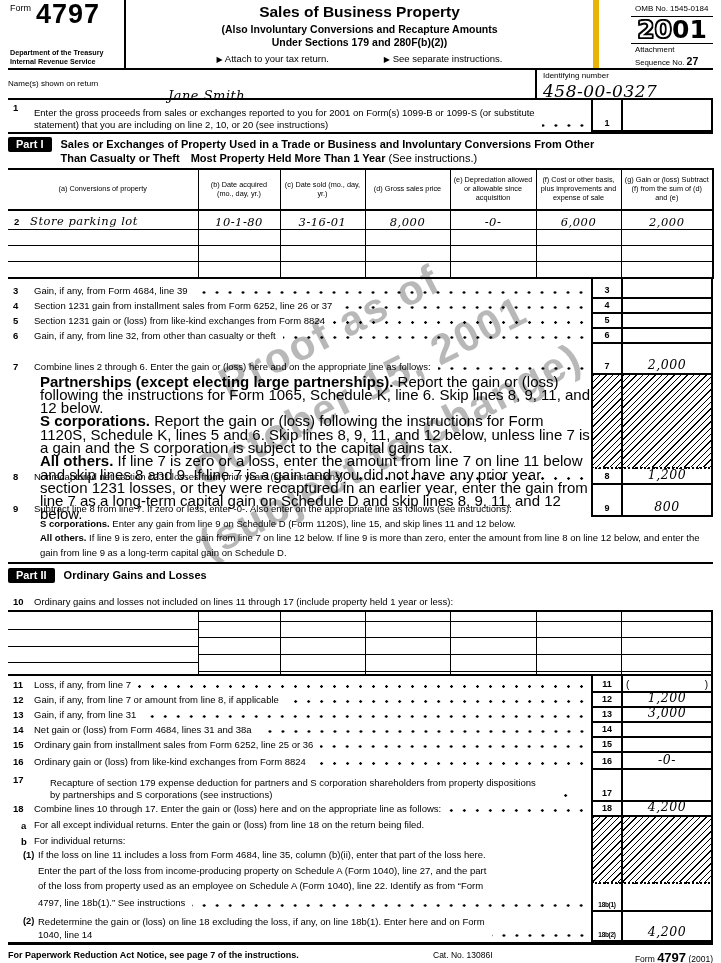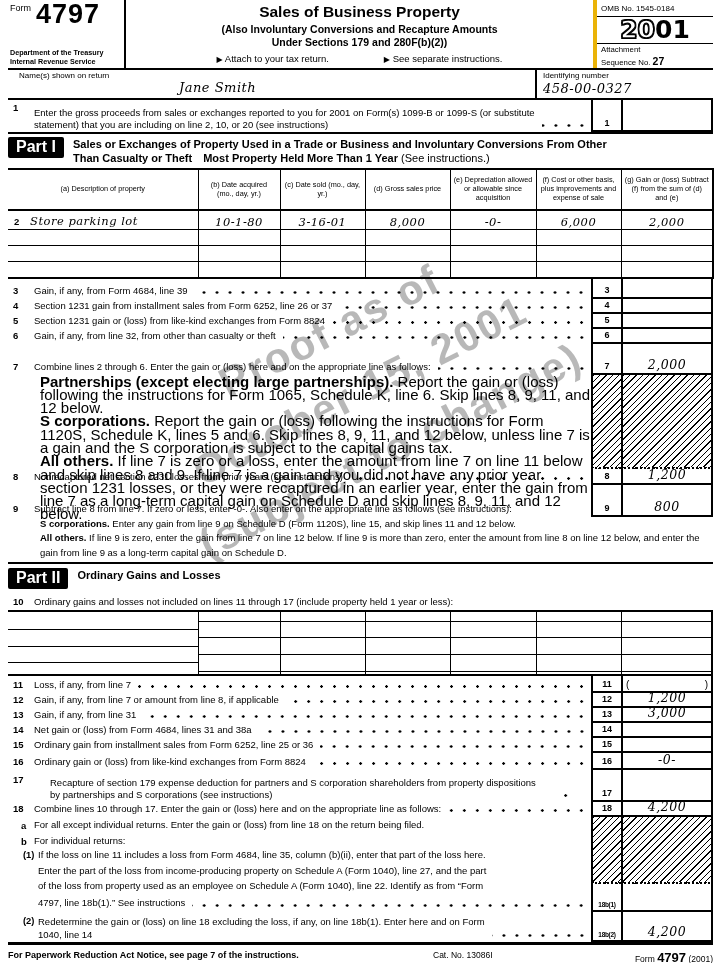--- a/index.html
+++ b/index.html
@@ -23,35 +23,35 @@
   .hdr { display:flex; height:70px; border-bottom:2px solid #000; }
   .hdr-left { width:118px; border-right:2px solid #000; padding:3px 2px 2px 2px; display:flex; flex-direction:column; }
   .form-word { font-size:9px; }
   .form-num { font-size:27px; font-weight:bold; letter-spacing:1px; line-height:0.9; margin-left:26px; margin-top:-11px; }
   .dept { font-size:7.2px; line-height:1.25; margin-top:auto;font-weight:bold; }
   .hdr-center { flex:1; text-align:center; padding-top:3px; display:flex; flex-direction:column; }
   .main-title { font-size:15.5px; font-weight:bold; }
   .sub-title { font-size:10.5px; font-weight:bold; line-height:1.2; margin-top:2px; }
   .attach-row { display:flex; justify-content:center; gap:55px; font-size:9.5px; margin-top:auto; padding-bottom:4px; }
   .arrow { font-size:8px; }
-  .hdr-right { width:120px; border-left:4px solid #eab308; display:flex; flex-direction:column; }
+  .hdr-right { width:120px; border-left:6px solid #eab308; display:flex; flex-direction:column;padding-left:32px; }
   .omb { font-size:8px; padding:4px 3px 3px 4px; border-bottom:1.5px solid #000; }
   .year-box { text-align:center; font-size:25px; font-weight:bold; line-height:1.05; font-family:"DejaVu Sans", sans-serif; }
   .yr-outline { color:#fff; -webkit-text-stroke:1.3px #000; text-shadow:-1px -1px 0 #000, 1px -1px 0 #000, -1px 1px 0 #000, 1px 1px 0 #000; }
   .attach-seq { border-top:1.5px solid #000; font-size:7.8px; line-height:1.2; padding:1px 0 0 4px; }
   .seq-num { font-weight:bold; font-size:10.5px; }
 
   
   .name-row { display:flex; height:30px; border-bottom:2.5px solid #000; }
-  .name-cell { flex:1; padding:1px 0 0 0;margin-left:11px; }
+  .name-cell { flex:1; padding:9px 0 0 0; }
   .small-label { font-size:8px; }
   .hand { font-family:"DejaVu Serif", serif; font-style:italic; letter-spacing:0.5px; }
   .name-val { font-size:13px; padding-left:160px; }
   .id-cell { width:178px; border-left:2px solid #000; padding:1px 0 0 6px; }
-  .id-val { font-size:13px; padding-top:1px; }
+  .id-val { font-size:17px; padding-top:1px; }
 
   
   .r { display:flex; align-items:flex-end; }
   .num { flex:none; width:26px; padding-left:5px; font-weight:bold; font-size:9.5px; padding-bottom:3px; }
   .t { font-size:9.5px; padding-bottom:3px; white-space:nowrap; }
   .t2 { font-size:9.5px; line-height:14.5px; }
   .dots { flex:1; align-self:flex-end; height:5px; margin:0 3px 4px 7px;
           background-image:radial-gradient(circle at 50% 50%, #000 1.1px, transparent 1.5px);
           background-size:13px 5px; background-repeat:repeat-x; background-position:right; }
   .sp { flex:1; }
@@ -62,21 +62,21 @@
   .nc-sm { font-size:6.5px; letter-spacing:-0.3px; }
   .ac { width:92px; border-left:2px solid #000; border-right:2px solid #000; border-bottom:2px solid #000;
         display:flex; align-items:flex-end; justify-content:center; padding-bottom:1px; }
   .ac .hand { font-size:12.5px; }
   .parens { display:flex; width:100%; justify-content:space-between; font-size:10px; padding:0 3px; }
   .hatch { background-image:repeating-linear-gradient(135deg, #000 0 1px, transparent 1px 4.5px); }
   .hatch-b { border-bottom:2px dotted #000 !important; }
 
   
   .partbar { display:flex; align-items:flex-start; padding:3px 0 2px 0; }
-  .plabel { flex:none; background:#000; color:#fff; font-weight:bold; font-size:16px;
+  .plabel { flex:none; background:#000; color:#fff; font-weight:bold; font-size:11px;
             padding:1px 8px 2px 8px; border-radius:2px; margin:0 9px 0 0; }
   .ptitle { font-weight:bold; font-size:11px; line-height:1.3; }
   .pnote { font-weight:normal; }
 
   
   table.t1 { border-collapse:collapse; table-layout:fixed; width:705px; }
   table.t1 col.ca{width:190px} table.t1 col.cb{width:82px} table.t1 col.cc{width:85px}
   table.t1 col.cd{width:85px} table.t1 col.ce{width:86px} table.t1 col.cf{width:85px} table.t1 col.cg{width:92px}
   table.t1 { border-top:2px solid #000; border-bottom:2.5px solid #000; border-right:2px solid #000; }
   table.t1 th { font-weight:normal; font-size:7.3px; line-height:1.2; text-align:center; vertical-align:middle;
@@ -205,21 +205,21 @@
           <col class="ca">
           <col class="cb">
           <col class="cc">
           <col class="cd">
           <col class="ce">
           <col class="cf">
           <col class="cg">
         </colgroup>
       <tbody>
           <tr>
-        <th>(a) Description of property</th>
+        <th>(a) Conversions of property</th>
         <th>(b) Date acquired (mo., day, yr.)</th>
         <th>(c) Date sold (mo., day, yr.)</th>
         <th>(d) Gross sales price</th>
         <th>(e) Depreciation allowed or allowable since acquisition</th>
         <th>(f) Cost or other basis, plus improvements and expense of sale</th>
         <th>(g) Gain or (loss) Subtract (f) from the sum of (d) and (e)</th>
       </tr>
       <tr>
         <td><span class="rownum">2</span><span class="hand">Store parking lot</span></td>
         <td class="hand">10-1-80</td>

